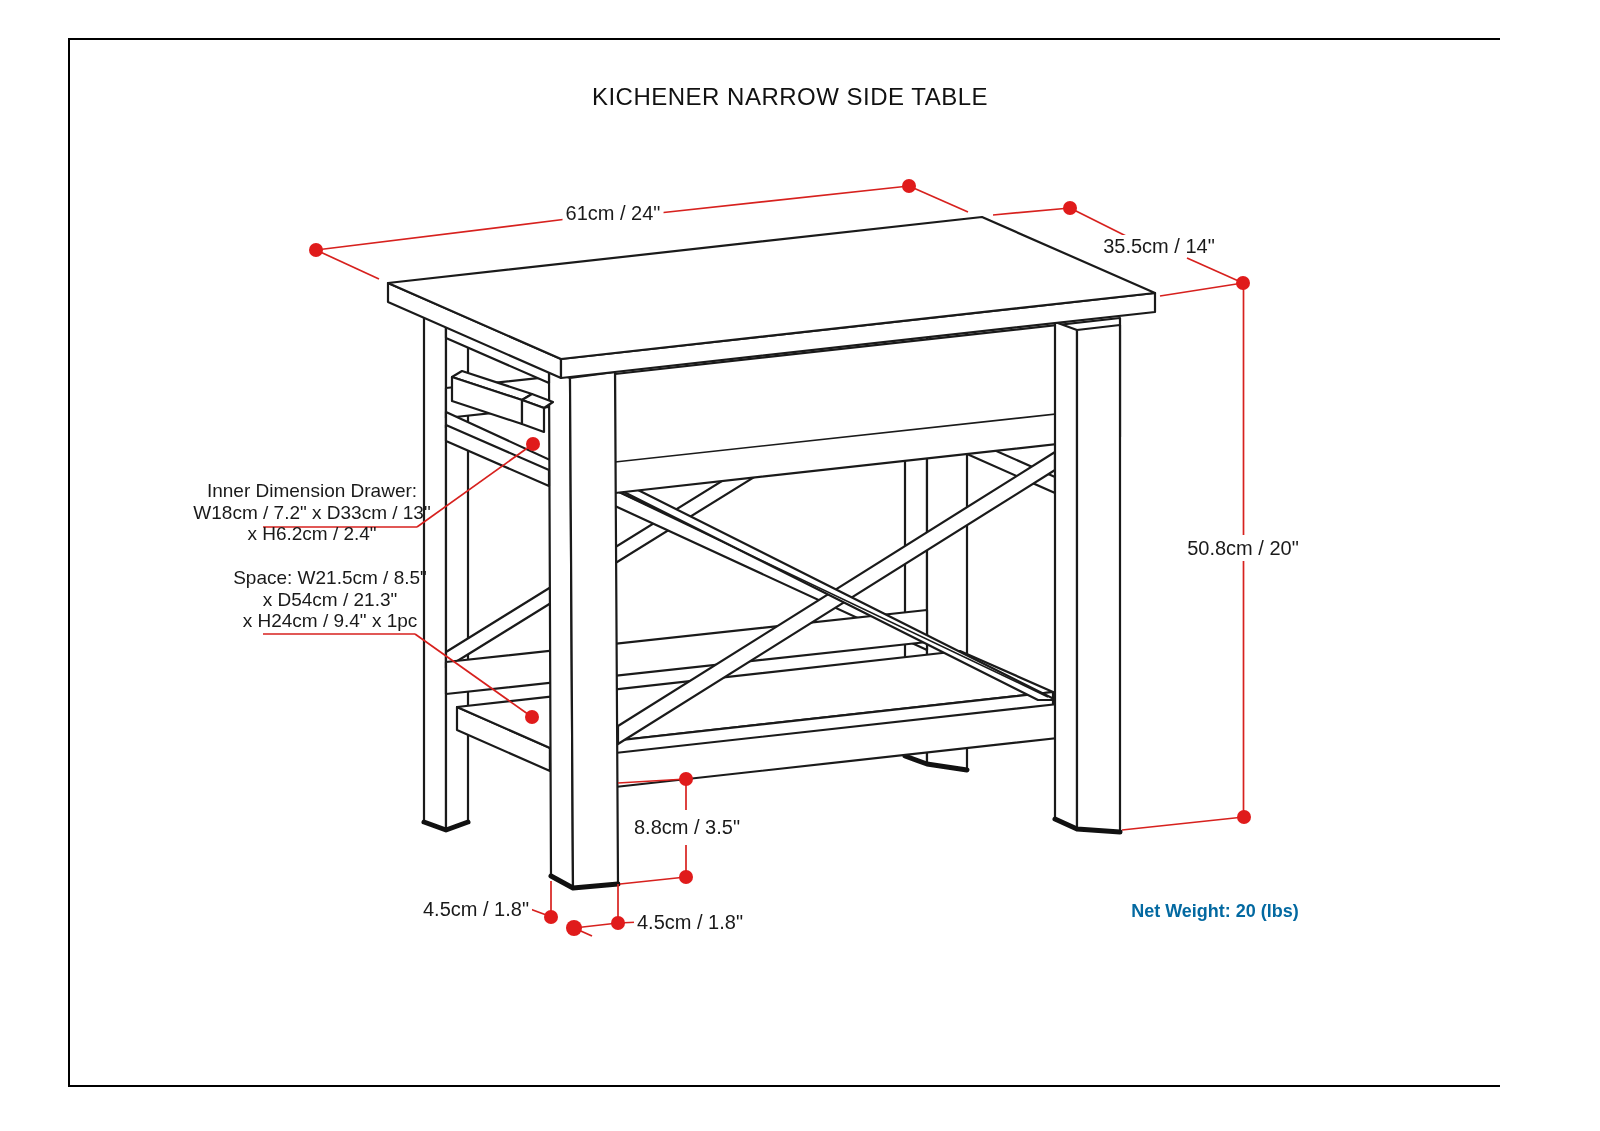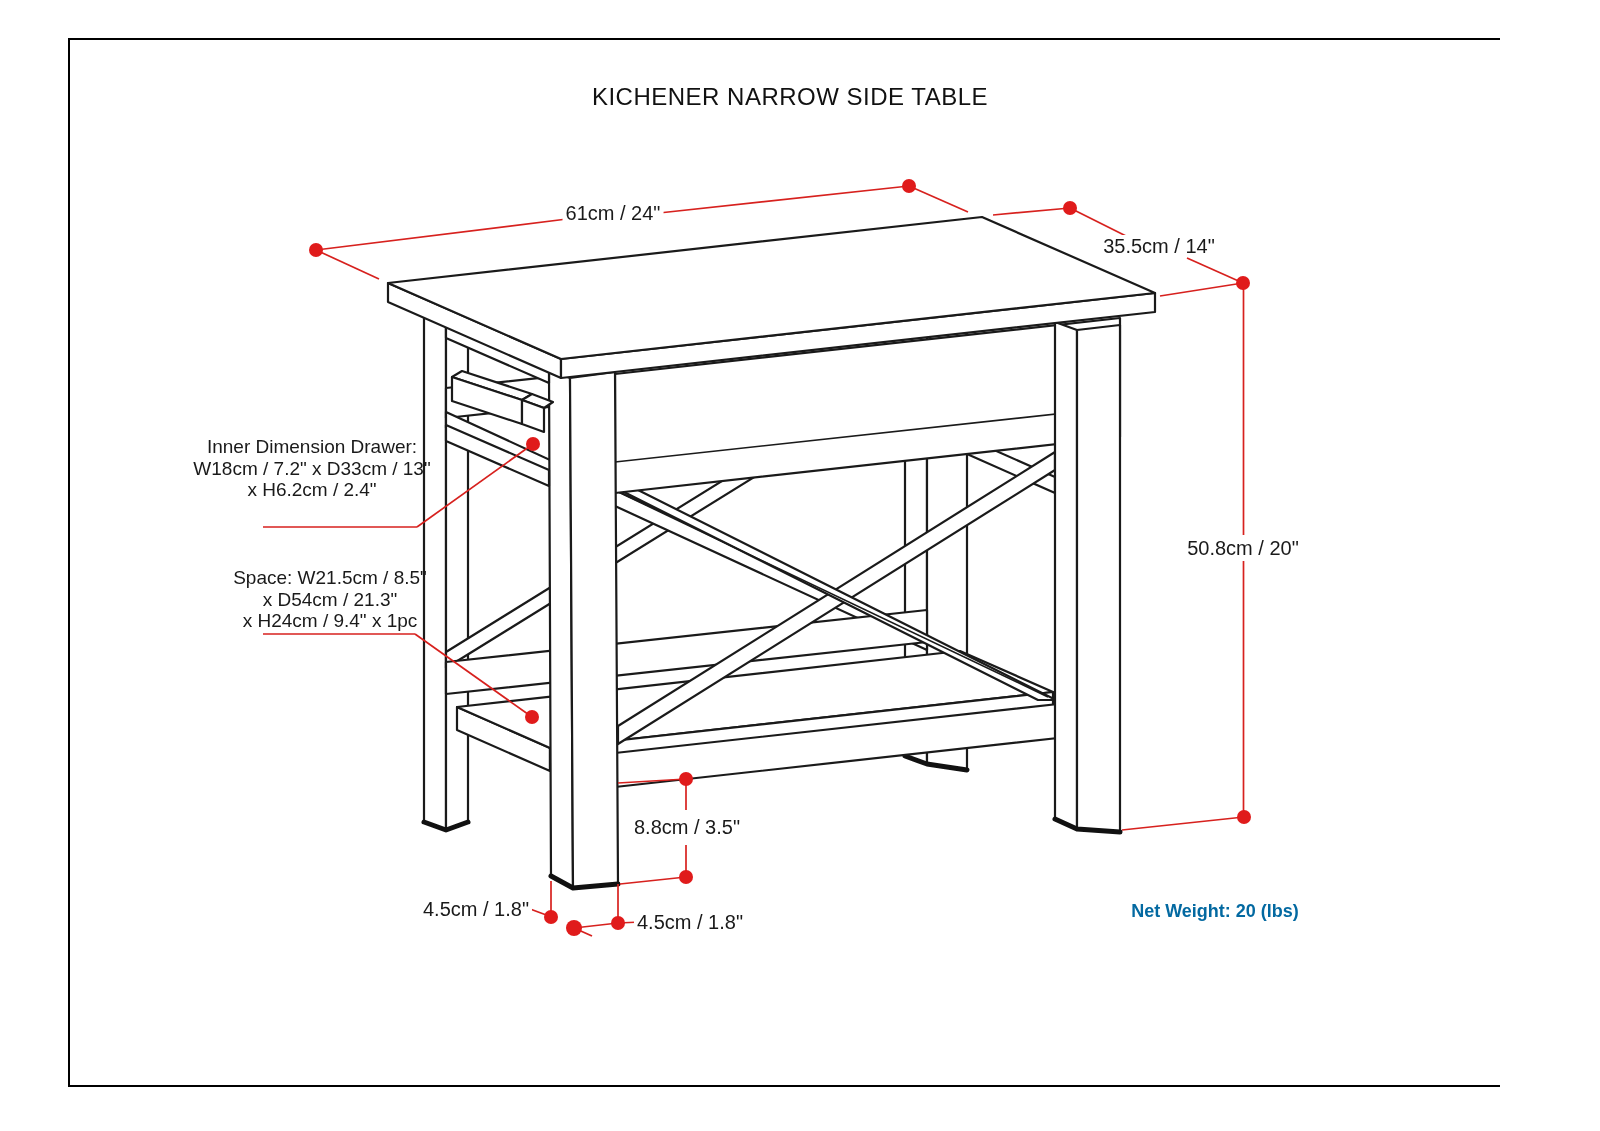--- a/index.html
+++ b/index.html
@@ -164,21 +164,21 @@
       </g>
     </g>
   </svg>
 
   <div class="lbl" style="left:613px;top:213px;">61cm / 24"</div>
 
   <div class="lbl" style="left:1159px;top:246px;">35.5cm / 14"</div>
 
   <div class="lbl" style="left:1243px;top:548px;">50.8cm / 20"</div>
 
-  <div class="block" style="left:312px;top:468px;text-align:center;">
+  <div class="block" style="left:312px;top:512px;text-align:center;">
     <div>Inner Dimension Drawer:</div>
     <div>W18cm / 7.2" x D33cm / 13"</div>
     <div>x H6.2cm / 2.4"</div>
   </div>
 
   <div class="block" style="left:330px;top:599px;">
     <div>Space: W21.5cm / 8.5"</div>
     <div>x D54cm / 21.3"</div>
     <div>x H24cm / 9.4" x 1pc</div>
   </div>

